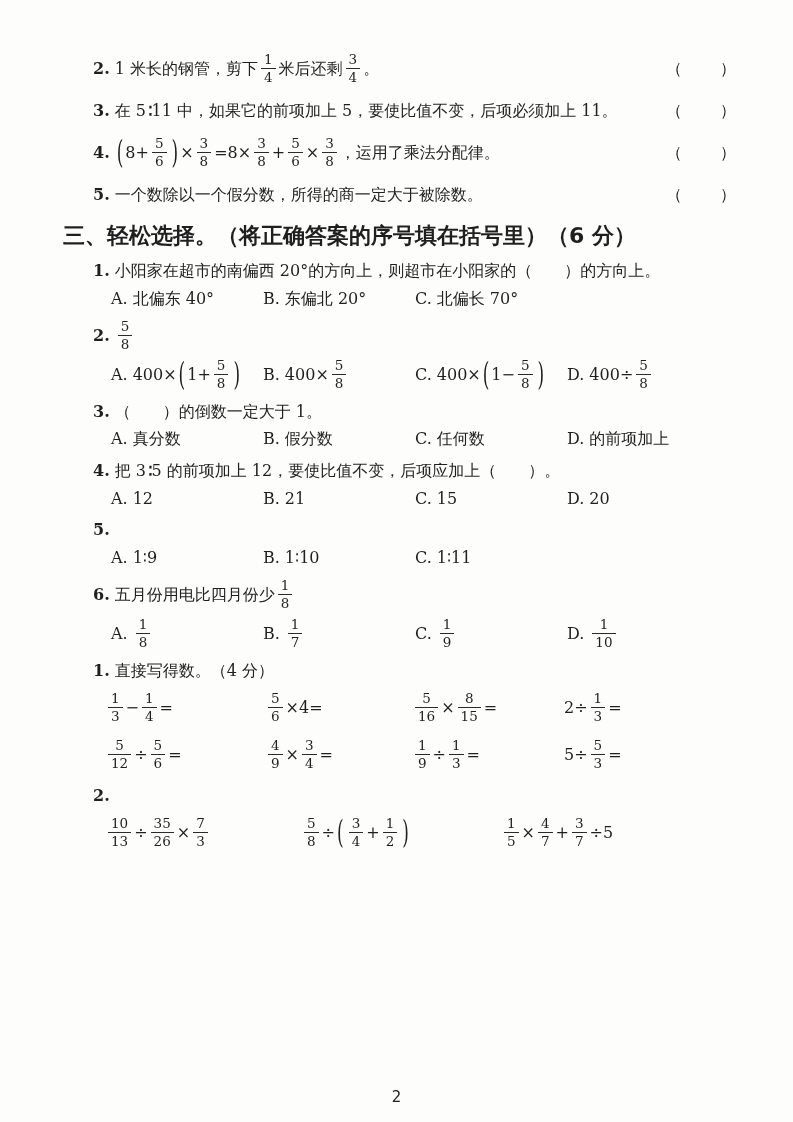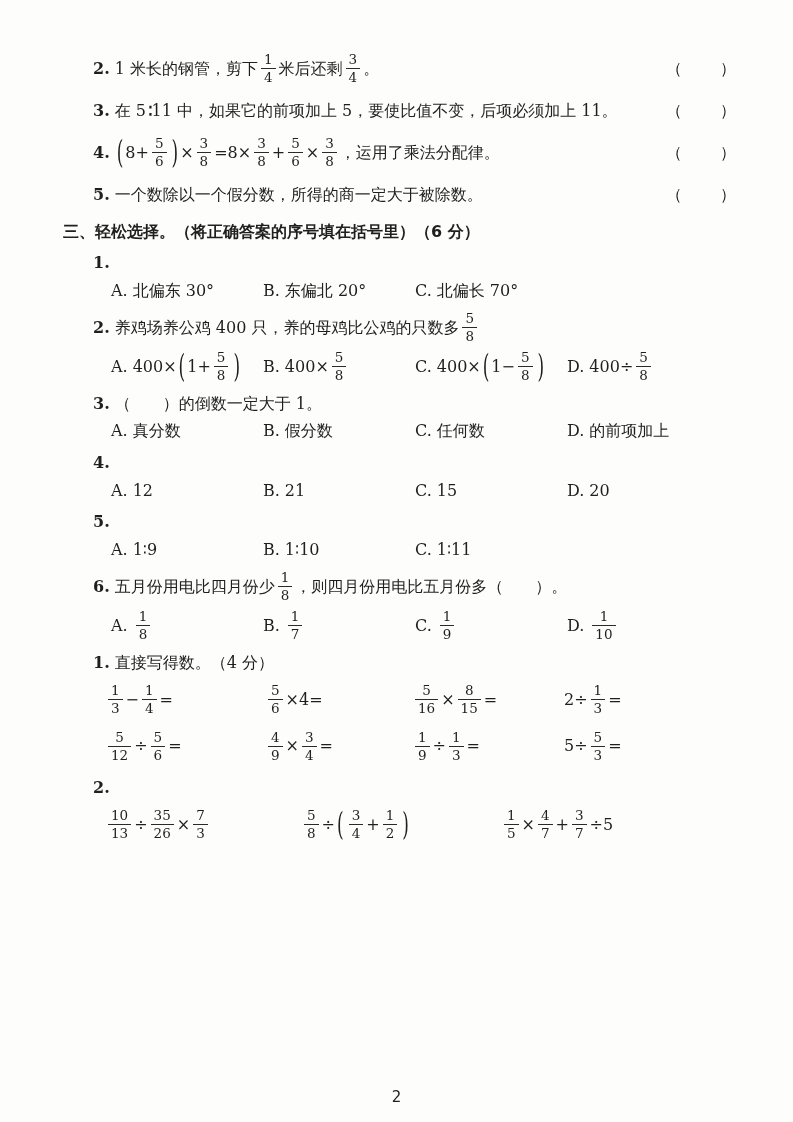--- a/index.html
+++ b/index.html
@@ -35,21 +35,21 @@
 
   .qnum {
     font-weight: bold;
     margin-right: 5px;
   }
 
   
   .heading {
     font-family: "DejaVu Sans", "Liberation Sans", sans-serif;
     font-weight: bold;
-    font-size: 16px;
+    font-size: 22px;
     margin: 4px 0 10px 0;
   }
   .heading .rest { font-weight: bold; }
 
   
   .question {
     display: flex;
     align-items: center;
     flex-wrap: wrap;
     padding-left: 30px;
@@ -178,38 +178,38 @@
       <div class="line judge">
         <span class="content">
           <span class="qnum">5.</span>
           <span class="txt">一个数除以一个假分数，所得的商一定大于被除数。</span>
         </span>
         <span class="bracket">（　　）</span>
       </div>
       <div class="line heading"><span class="htitle">三、轻松选择。</span><span class="rest">（将正确答案的序号填在括号里）（6 分）</span></div>
       <div class="line question">
         <span class="qnum">1.</span>
+        <span class="txt">小阳家在超市的南偏西 20°的方向上，则超市在小阳家的（　　）的方向上。</span>
       </div>
       <div class="line options cols3">
         <span class="opt">
           <span class="olabel">A.</span>
-          <span class="txt">北偏东 30°</span>
+          <span class="txt">北偏东 40°</span>
         </span>
         <span class="opt">
           <span class="olabel">B.</span>
           <span class="txt">东偏北 20°</span>
         </span>
         <span class="opt">
           <span class="olabel">C.</span>
           <span class="txt">北偏长 70°</span>
         </span>
       </div>
       <div class="line question">
         <span class="qnum">2.</span>
-        <span class="txt">养鸡场养公鸡 400 只，养的母鸡比公鸡的只数多</span>
         <span class="frac">
           <span class="fnum">5</span>
           <span class="fden">8</span>
         </span>
       </div>
       <div class="line options cols4">
         <span class="opt">
           <span class="olabel">A.</span>
           <span class="txt">400×</span>
           <span class="bigp">(</span>
@@ -265,20 +265,21 @@
           <span class="olabel">C.</span>
           <span class="txt">任何数</span>
         </span>
         <span class="opt">
           <span class="olabel">D.</span>
           <span class="txt">的前项加上</span>
         </span>
       </div>
       <div class="line question">
         <span class="qnum">4.</span>
+        <span class="txt">把 3∶5 的前项加上 12，要使比值不变，后项应加上（　　）。</span>
       </div>
       <div class="line options cols4">
         <span class="opt">
           <span class="olabel">A.</span>
           <span class="txt">12</span>
         </span>
         <span class="opt">
           <span class="olabel">B.</span>
           <span class="txt">21</span>
         </span>
@@ -308,21 +309,20 @@
           <span class="txt">1∶11</span>
         </span>
       </div>
       <div class="line question">
         <span class="qnum">6.</span>
         <span class="txt">五月份用电比四月份少</span>
         <span class="frac">
           <span class="fnum">1</span>
           <span class="fden">8</span>
         </span>
-        <span class="txt">，则四月份用电比五月份多（　　）。</span>
       </div>
       <div class="line options cols4">
         <span class="opt">
           <span class="olabel">A.</span>
           <span class="frac">
             <span class="fnum">1</span>
             <span class="fden">8</span>
           </span>
         </span>
         <span class="opt">

